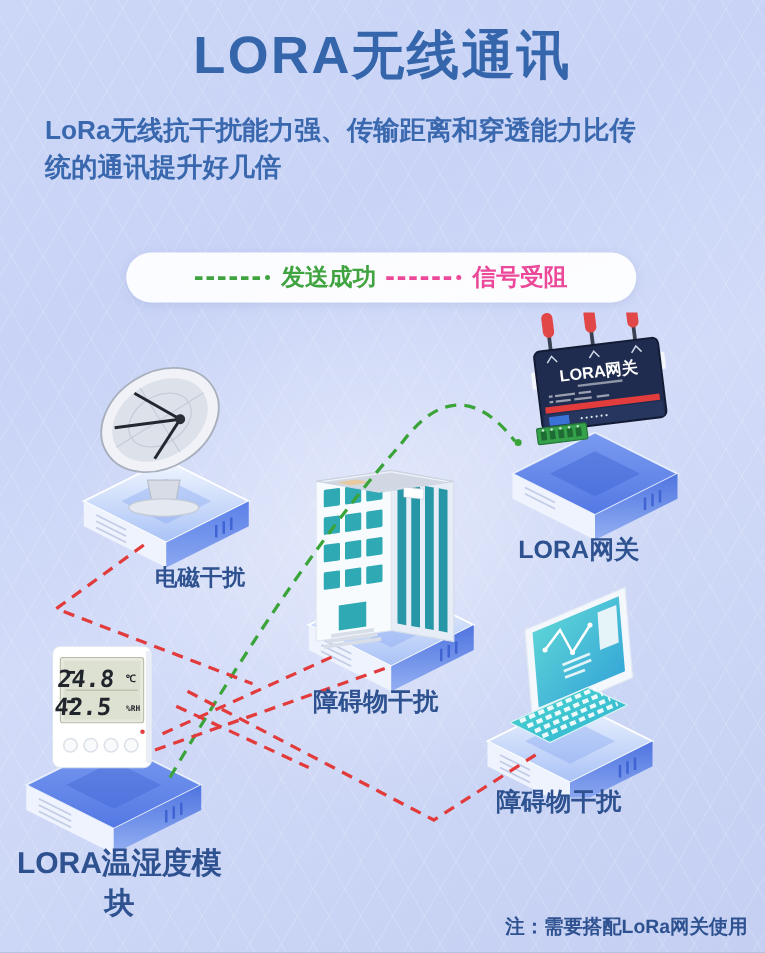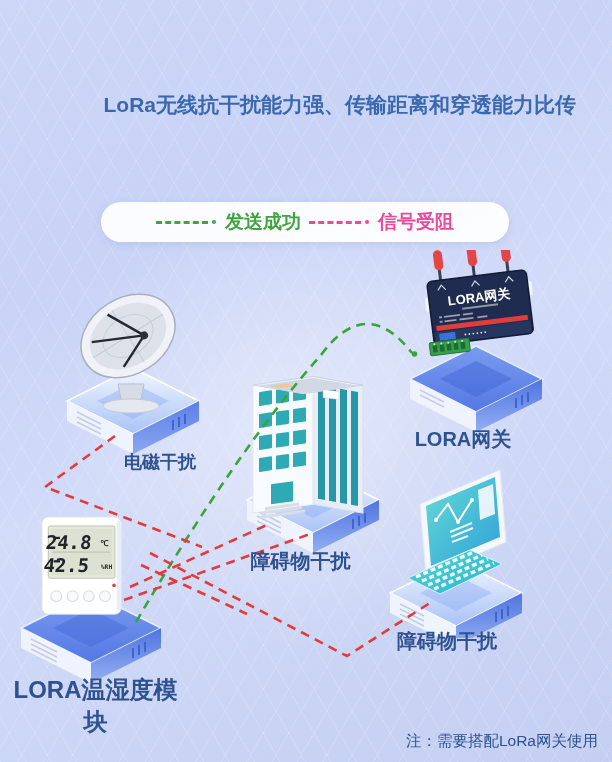--- a/index.html
+++ b/index.html
@@ -16,21 +16,21 @@
   }
   .stage::after{
     content:"";position:absolute;inset:0;pointer-events:none;
     background:radial-gradient(55% 42% at 48% 56%, rgba(255,255,255,.38), rgba(255,255,255,0) 70%);
   }
   .title{
     position:absolute;top:16px;left:0;width:612px;text-align:center;
     font-size:42px;font-weight:800;letter-spacing:2px;color:#3566ab;z-index:6;
   }
   .subtitle{
-    position:absolute;top:90px;left:36px;width:540px;text-align:right;
+    position:absolute;top:90px;left:36px;width:540px;text-align:left;
     font-size:21px;font-weight:700;line-height:1.45;color:#3a68ae;z-index:6;
   }
   .legend{
     position:absolute;top:202px;left:101px;width:408px;height:40px;z-index:6;
     background:rgba(255,255,255,.93);border-radius:22px;
     box-shadow:0 2px 8px rgba(110,130,190,.18);
     display:flex;align-items:center;justify-content:center;gap:8px;text-align:center;
   }
   .legend-item{display:flex;align-items:center;gap:9px;}
   .dash{width:52px;height:0;border-top:3px dashed currentColor;}
@@ -39,30 +39,32 @@
   .legend-success{color:#3fa33f;}
   .legend-blocked{color:#ec4899;}
   .node-label{
     position:absolute;z-index:7;text-align:center;
     font-size:18px;font-weight:700;color:#2e5190;
   }
   .device{position:absolute;z-index:3;}
   .lines{position:absolute;inset:0;z-index:5;pointer-events:none;}
   .note{
     position:absolute;top:731px;right:14px;z-index:7;
-    font-size:15.5px;font-weight:400;color:#2e5190;
+    font-size:15.5px;font-weight:700;color:#2e5190;
   }
 </style>
 </head>
 <body>
 
 <div class="stage">
 
+  <div class="title">LORA无线通讯</div>
   <div class="subtitle">
     <span>LoRa无线抗干扰能力强、传输距离和穿透能力比传</span><br>
+    <span>统的通讯提升好几倍</span>
   </div>
 
   <div class="legend">
     <div class="legend-item legend-success">
       <span class="dash"></span>
       <span class="dash-dot"></span>
       <span class="legend-label">发送成功</span>
     </div>
     <div class="legend-item legend-blocked">
       <span class="dash"></span>

